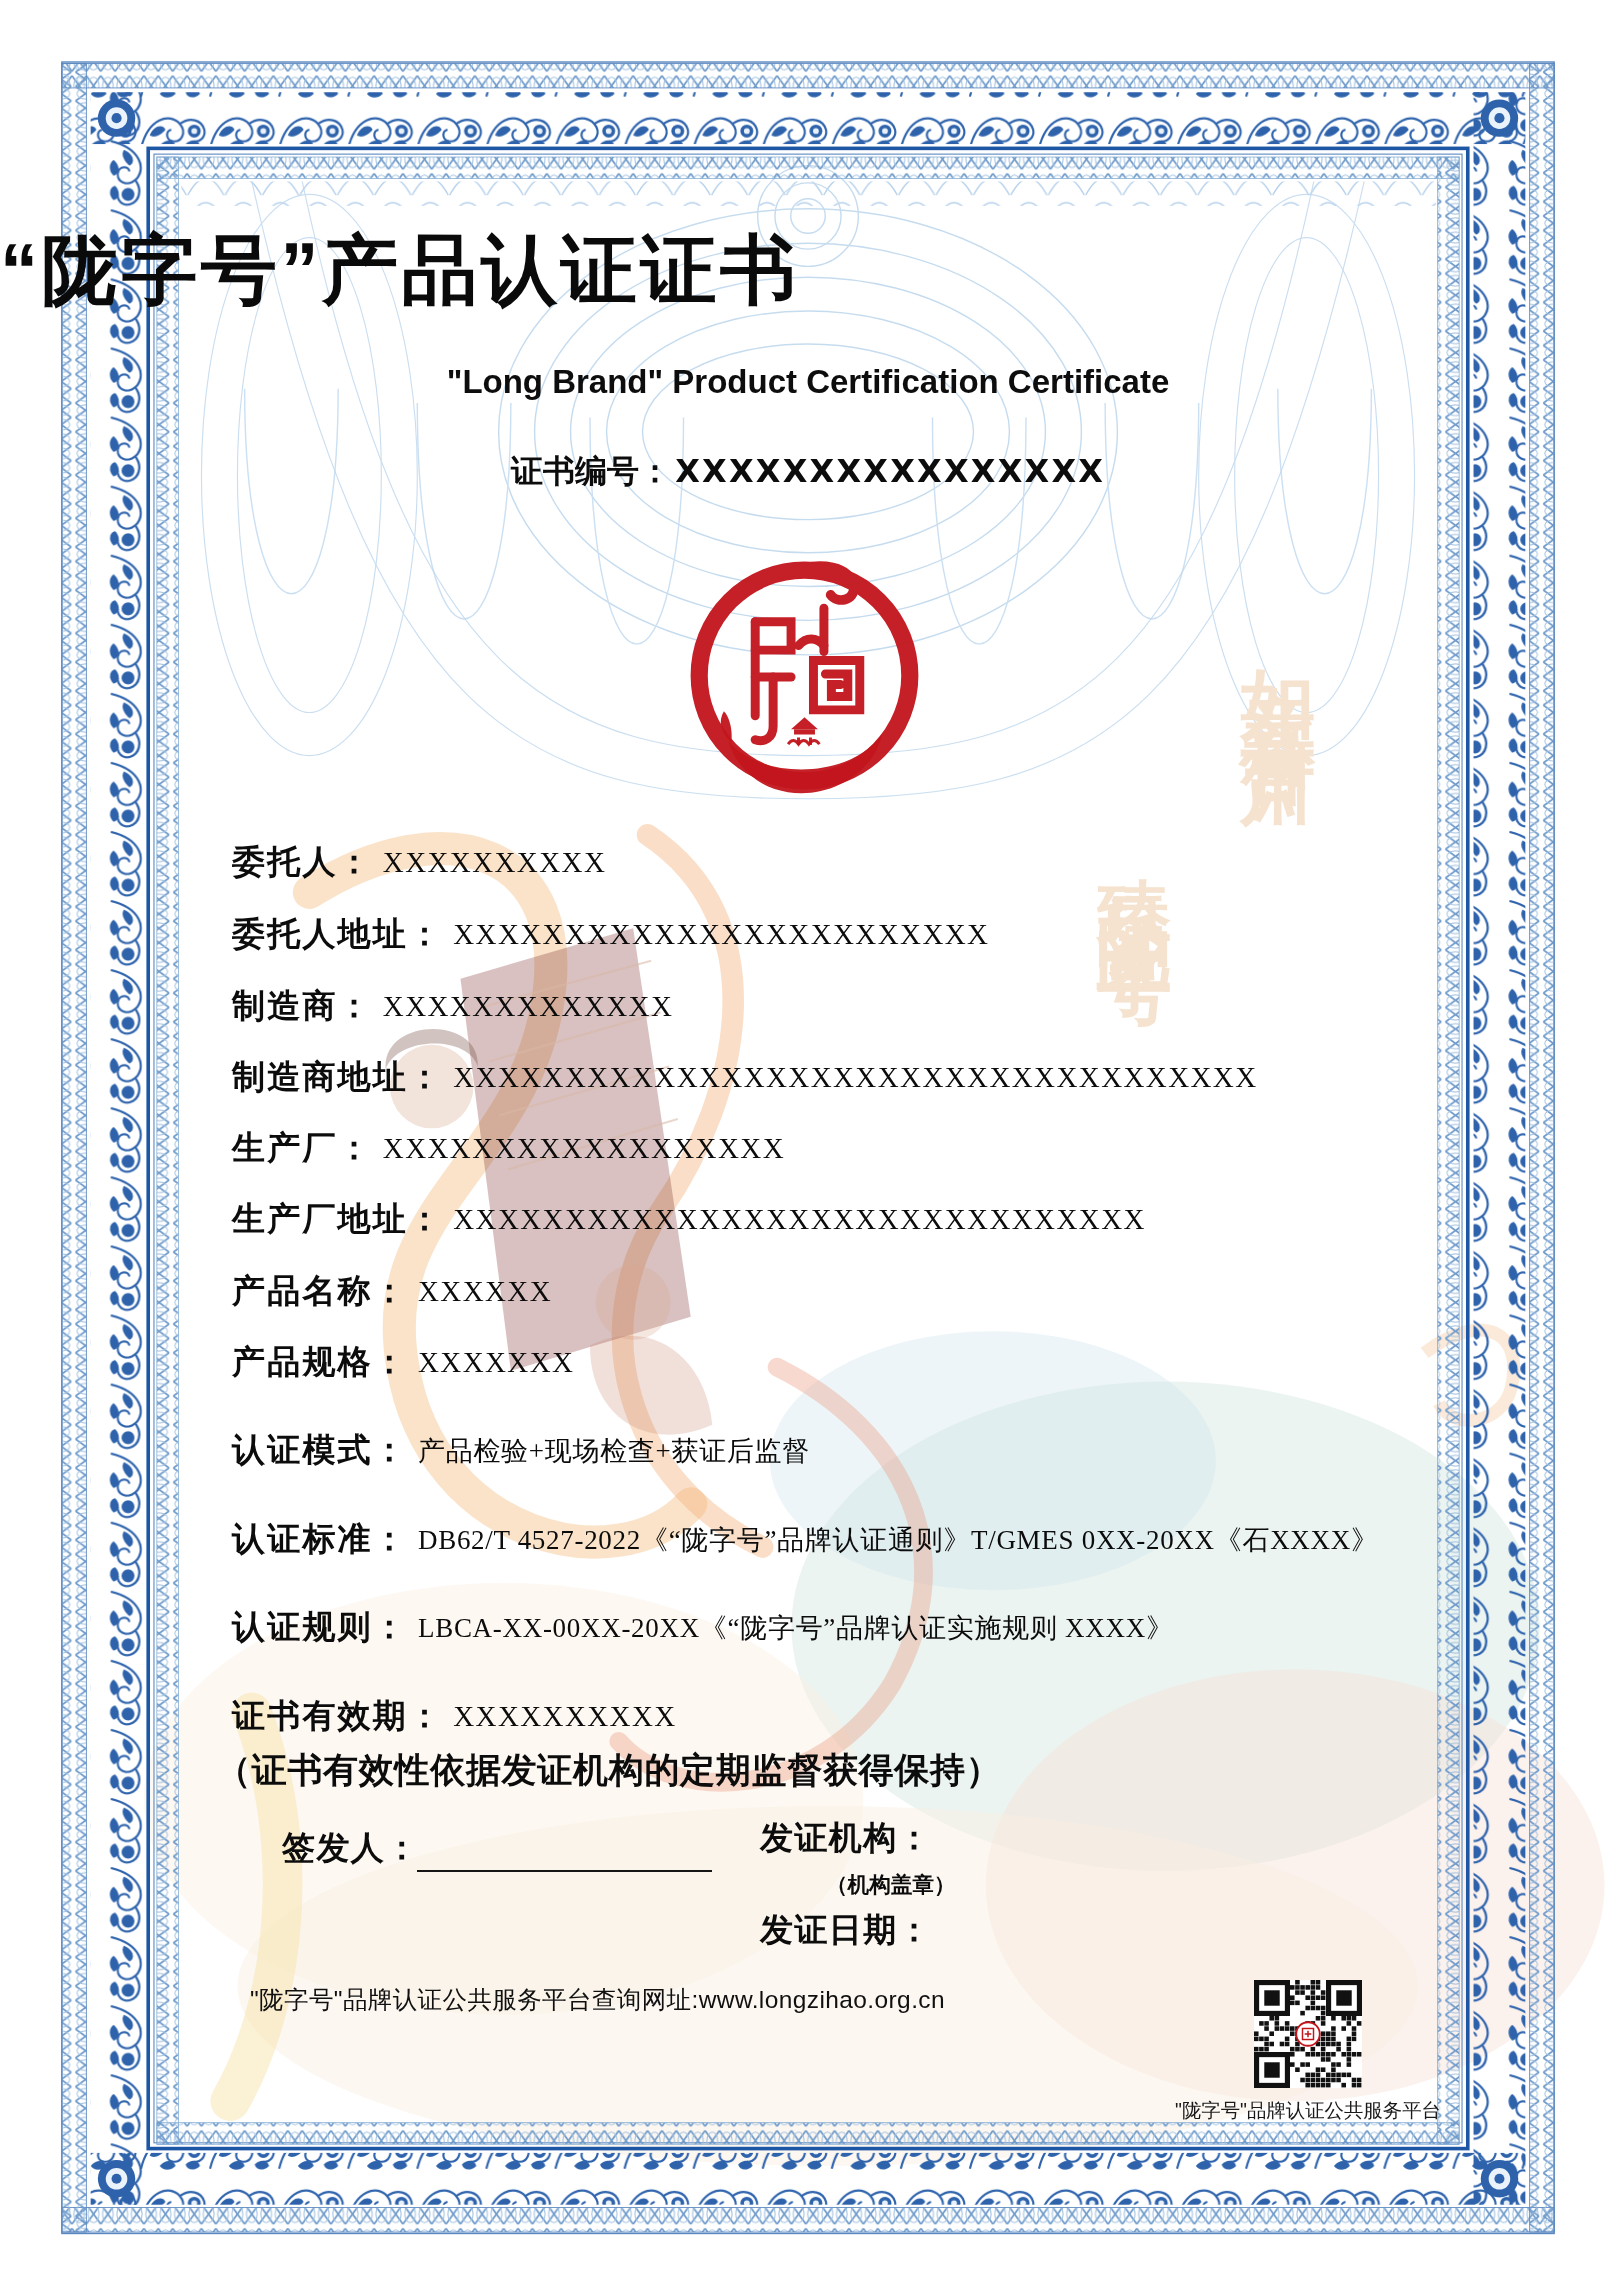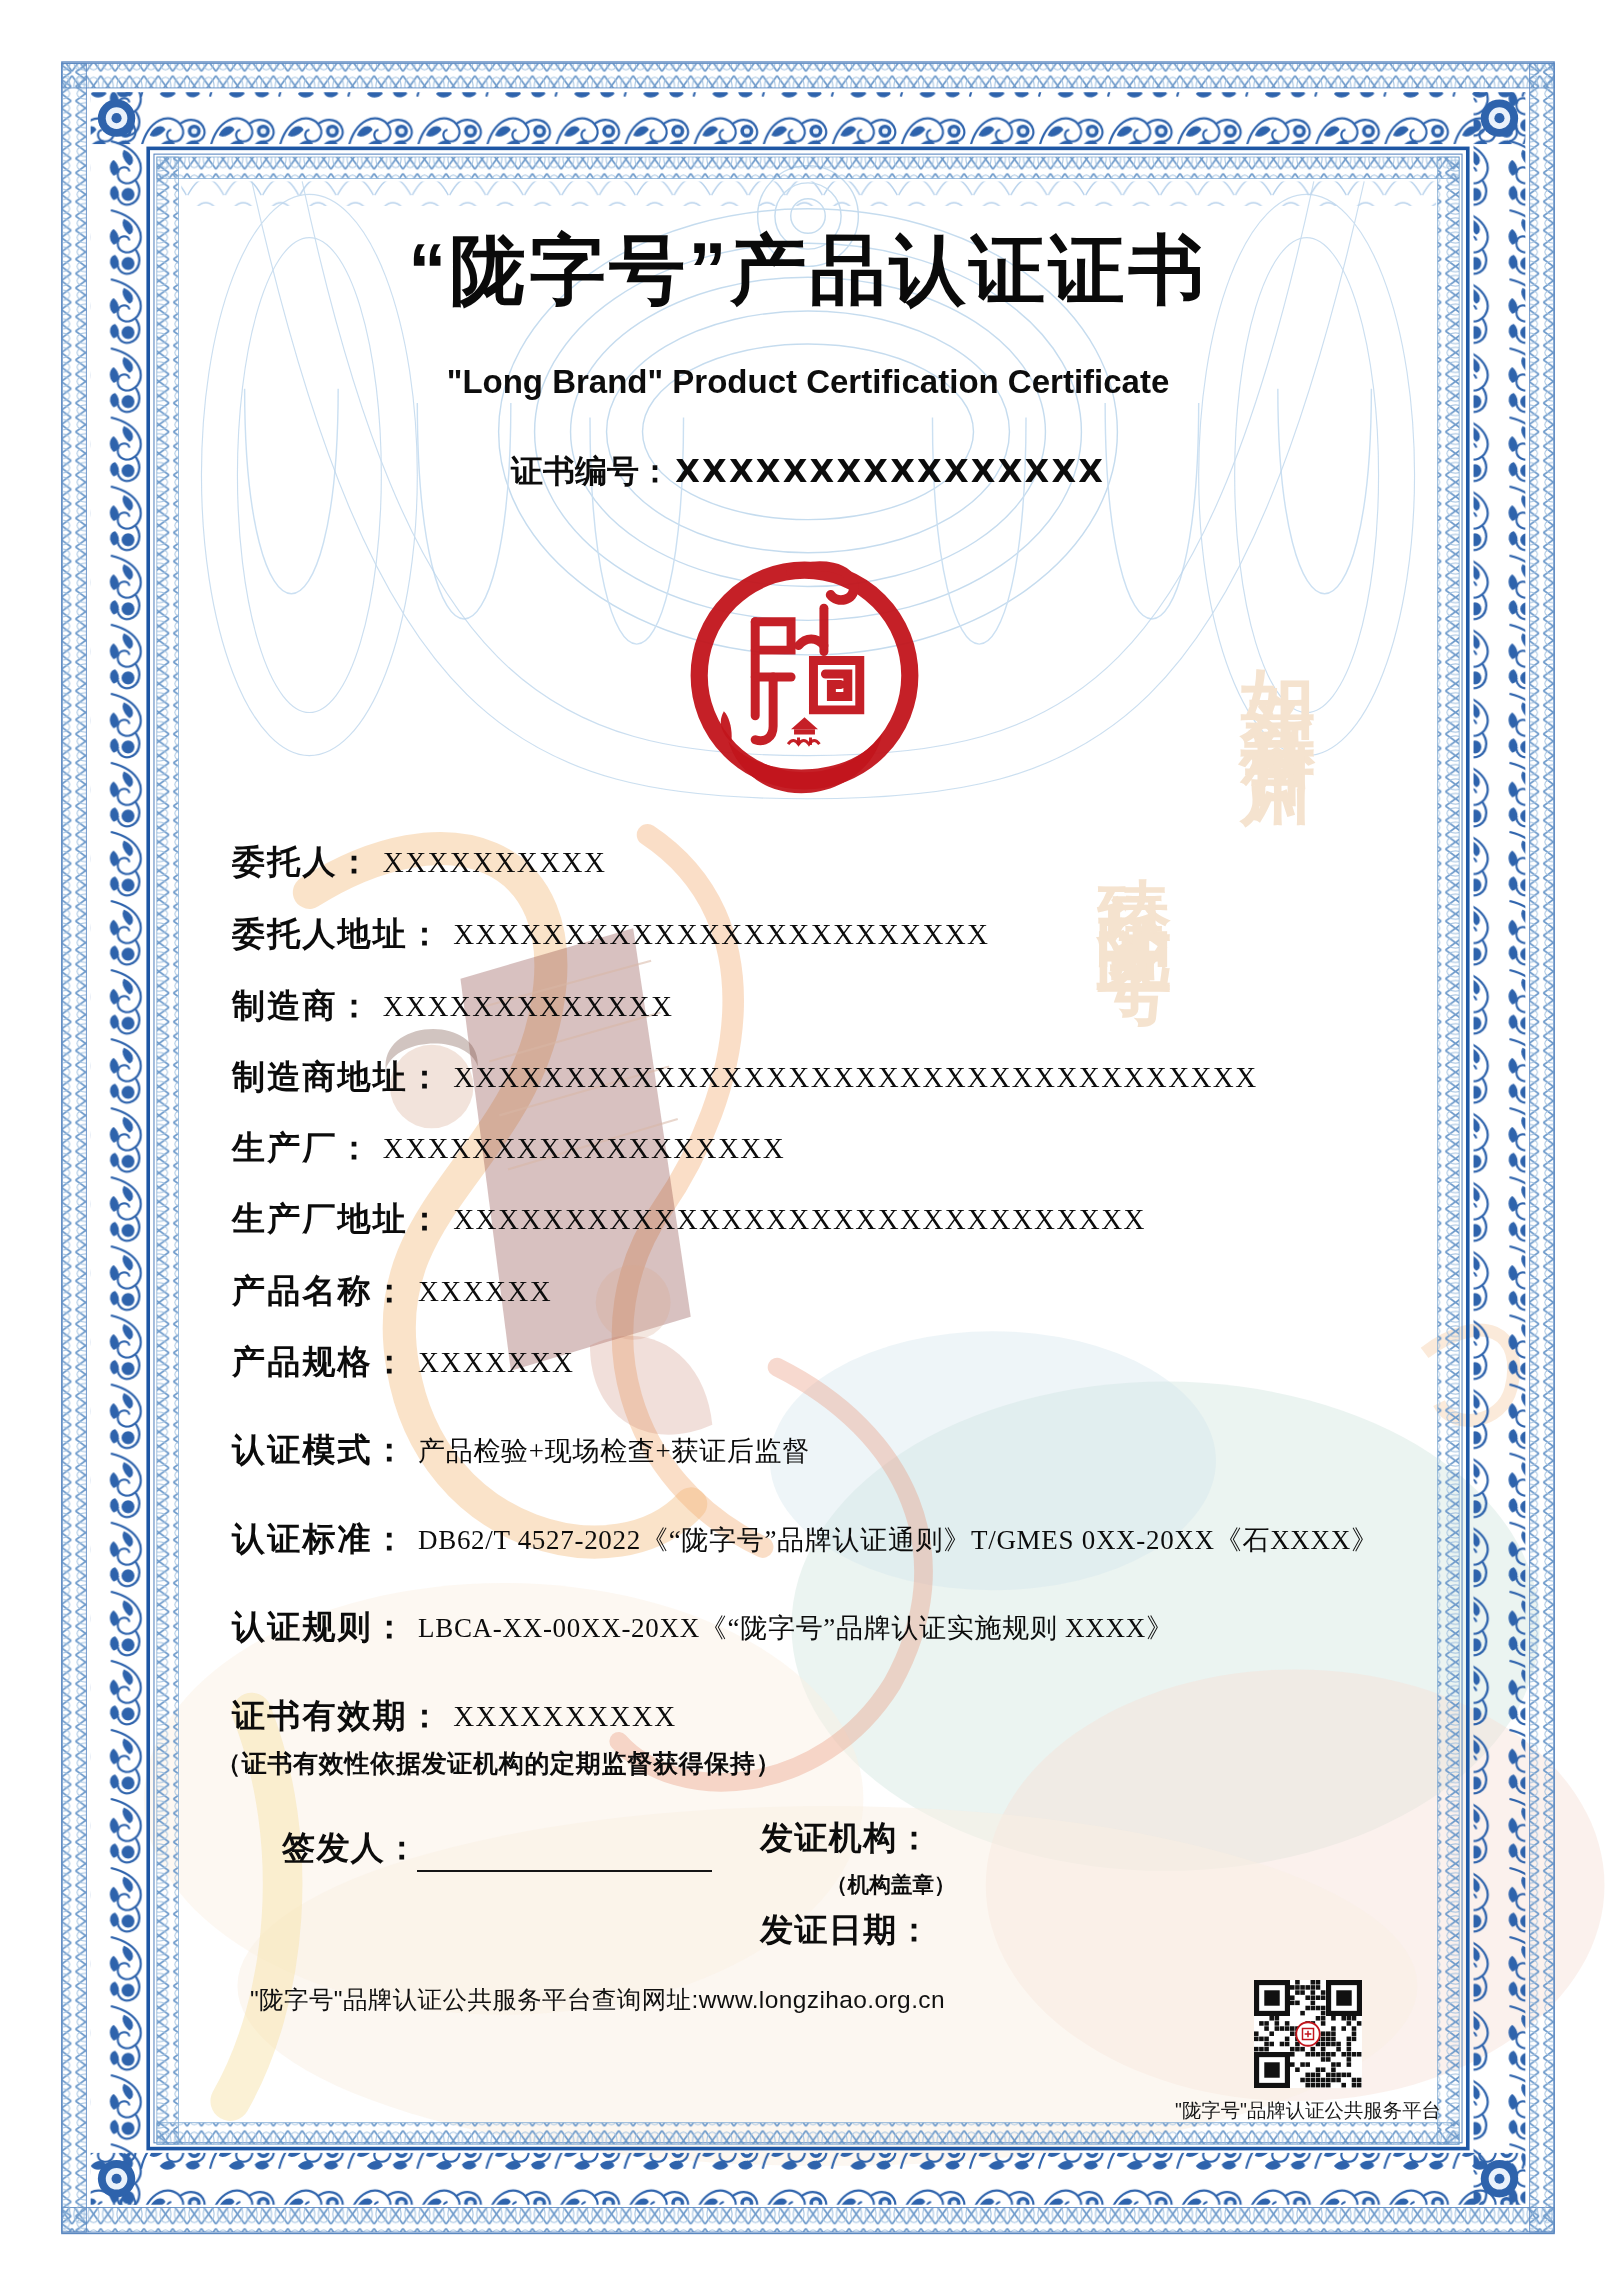--- a/index.html
+++ b/index.html
@@ -1,33 +1,33 @@
 <!DOCTYPE html>
 <html style="font-size:11.5px"><head>
 <meta charset="utf-8">
 <style>
   html,body{margin:0;padding:0;background:#ffffff;}
   body{width:1616px;height:2284px;position:relative;overflow:hidden;
        font-family:"Liberation Sans","DejaVu Sans",sans-serif;color:#0c0c0c;}
   #page{position:absolute;inset:0;background:#ffffff;}
   svg.layer{position:absolute;left:0;top:0;}
   .abs{position:absolute;}
-  .title{left:0;right:0;top:220px;text-align:center;font-size:76px;font-weight:800;
+  .title{left:0;right:0;top:220px;font-size:76px;font-weight:800;
          letter-spacing:3.6px;color:#0a0a0a;}
   .subtitle{left:0;right:0;top:363px;text-align:center;font-size:33px;font-weight:bold;color:#0d0d0d;}
   .certno{left:0;right:0;top:450px;text-align:center;font-size:32px;font-weight:bold;}
   .certno .val{letter-spacing:2.2px;margin-left:4.3px;font-family:"DejaVu Sans",sans-serif;}
   .wm-col{writing-mode:vertical-rl;text-orientation:upright;font-size:75px;font-weight:bold;
           color:#f5e3cf;letter-spacing:20px;line-height:1;user-select:none;}
   .row{left:232px;display:flex;align-items:center;white-space:nowrap;}
   .flabel{font-size:33px;font-weight:bold;letter-spacing:2.2px;}
   .fvalue{font-size:29px;margin-left:10px;font-family:"Liberation Serif","DejaVu Serif",serif;
           letter-spacing:1.4px;font-weight:500;}
   .fvalue.small{font-size:27px;letter-spacing:0.7px;}
-  .note{left:216px;font-size:25px;font-weight:bold;letter-spacing:0.7px;}
+  .note{left:216px;font-size:35px;font-weight:bold;letter-spacing:0.7px;}
   .biglabel{font-size:33px;font-weight:bold;letter-spacing:1.4px;}
   .sig-line{border-bottom:2.2px solid #151515;}
   .sealnote{font-size:21.6px;font-weight:bold;margin-left:40px;}
   .flink{left:250px;font-size:24.5px;font-weight:500;letter-spacing:0.4px;color:#101010;}
   .qrcap{font-size:19.4px;font-weight:500;text-align:center;color:#1a1a1a;}
 </style>
 </head>
 <body>
 
 <div id="page">

